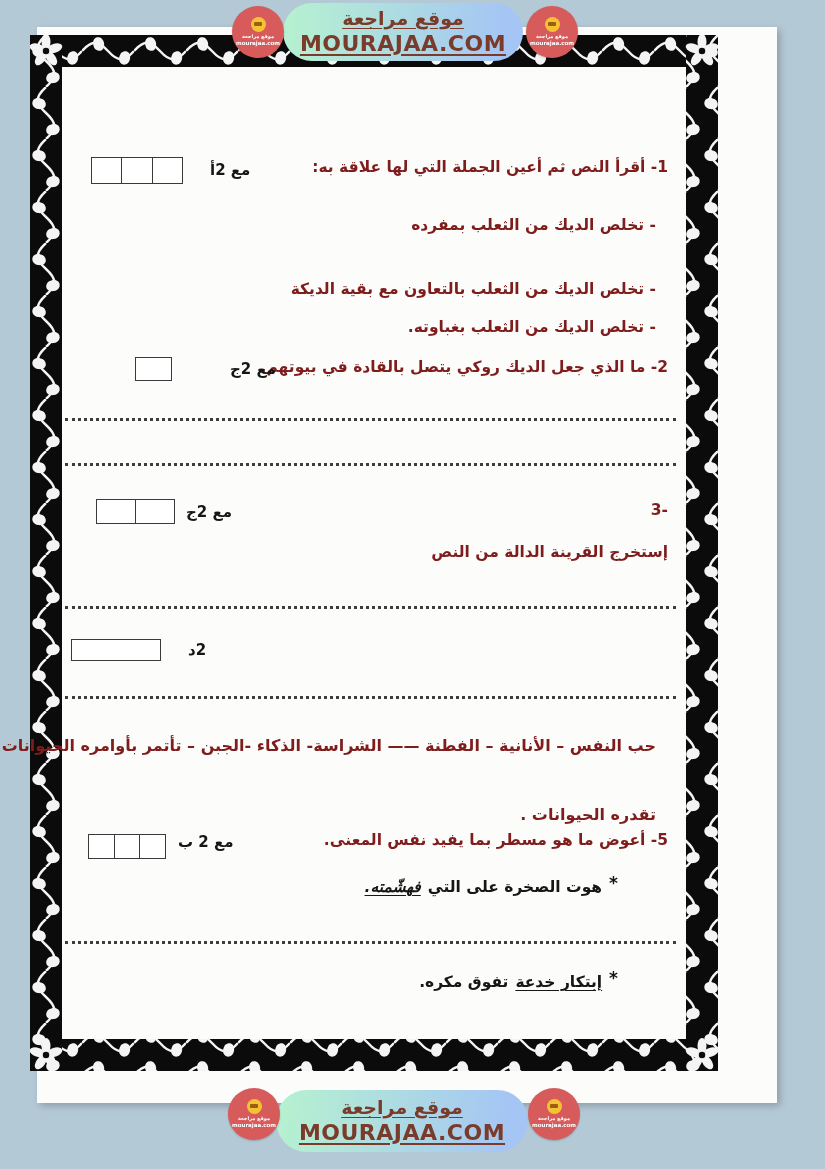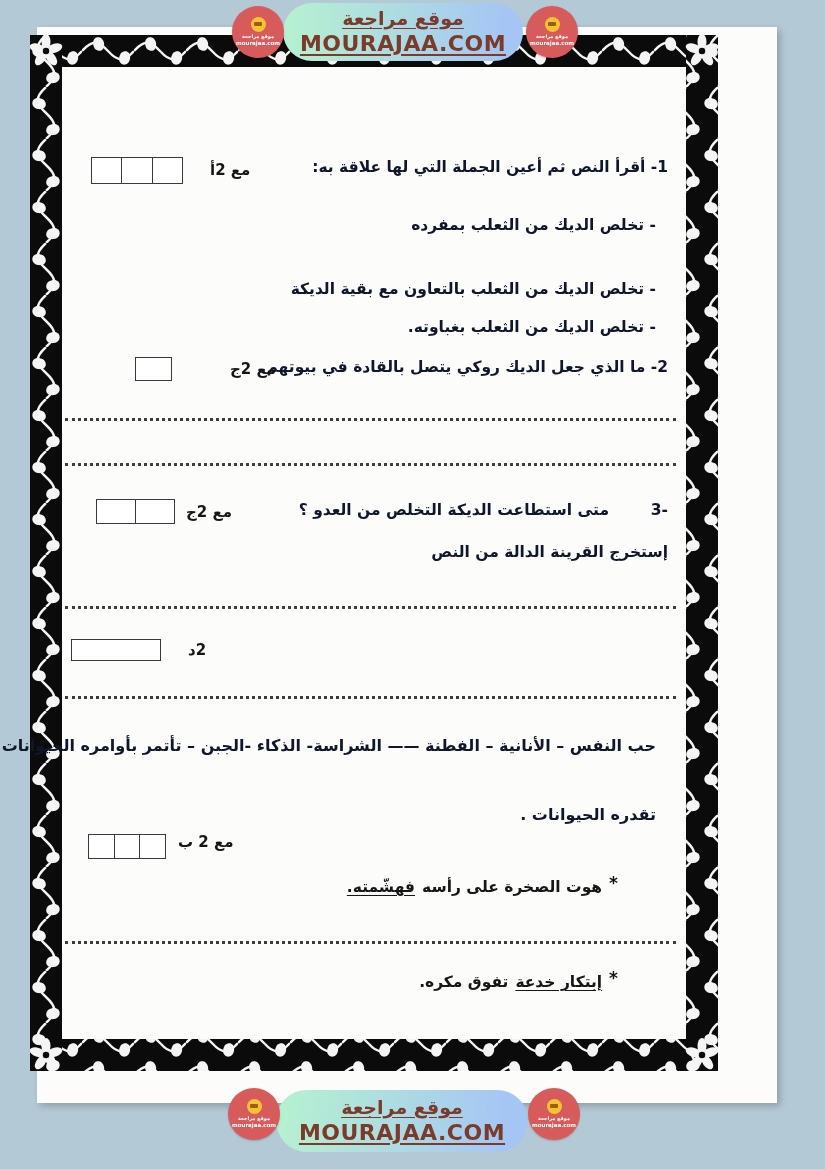--- a/index.html
+++ b/index.html
@@ -9,30 +9,30 @@
   
   .paper{position:absolute;left:37px;top:27px;width:740px;height:1076px;background:#fcfcfb;
          box-shadow:3px 3px 7px rgba(0,0,0,.22);}
 
   
   .frame{position:absolute;left:30px;top:35px;}
 
   
   .content{position:absolute;left:62px;top:65px;width:624px;height:974px;direction:rtl;}
 
-  .t{position:absolute;font-weight:bold;font-size:15.5px;color:#0f172a;white-space:nowrap;direction:rtl;unicode-bidi:plaintext;}
+  .t{position:absolute;font-weight:bold;font-size:15.5px;color:#7f1d1d;white-space:nowrap;direction:rtl;unicode-bidi:plaintext;}
   .mark{position:absolute;font-weight:bold;font-size:15px;color:#161616;white-space:nowrap;direction:rtl;}
   .sbox{position:absolute;display:flex;direction:ltr;border:1.8px solid #3a3a3a;background:#fff;box-sizing:border-box;}
   .sbox .cell{flex:1;border-right:1.8px solid #3a3a3a;}
   .sbox .cell:last-child{border-right:none;}
   .dotted{position:absolute;left:3px;right:10px;height:0;border-bottom:3px dotted #3d3d3d;}
   .bullet{position:absolute;display:flex;direction:rtl;gap:7px;font-weight:bold;font-size:15.5px;color:#161616;white-space:nowrap;align-items:baseline;}
   .bullet .star{font-size:17px;position:relative;top:-3px;}
   .u{text-decoration:underline;text-underline-offset:3px;}
-  .it{}
+  .it{font-style:italic;}
 
   
   .banner{position:absolute;display:flex;flex-direction:column;align-items:center;justify-content:center;
           border-radius:32px;background:linear-gradient(95deg,#b6f2cf 0%,#a5c6f4 90%);}
   .banner .ar{font-size:19px;font-weight:bold;color:#7a3b2a;text-decoration:underline;text-underline-offset:3px;line-height:1.25;}
   .banner .en{font-size:22px;font-weight:bold;color:#7a3b2a;text-decoration:underline;text-underline-offset:3px;letter-spacing:.5px;line-height:1.2;}
   .banner-top{left:283px;top:3px;width:240px;height:58px;}
   .banner-bottom{left:276px;top:1090px;width:252px;height:62px;}
 
   .logo{position:absolute;width:52px;height:52px;border-radius:50%;background:#d85b5b;
@@ -102,50 +102,50 @@
     <div class="t" style="top:293px;right:18px">2- ما الذي جعل الديك روكي يتصل بالقادة في بيوتهم.</div>
     <div class="mark" style="top:295px;left:168px">مع 2ج</div>
     <div class="sbox" style="top:292px;left:73px;width:37px;height:24px">
       <div class="cell"></div>
     </div>
 
     <div class="dotted" style="top:353px"></div>
     <div class="dotted" style="top:398px"></div>
 
     <div class="t" style="top:436px;right:18px">3-</div>
-    <div class="t" style="top:436px;right:77px">متى استطاعت الديكة التخلص من العدو ؟</div>
     <div class="mark" style="top:438px;left:124px">مع 2ج</div>
     <div class="sbox" style="top:434px;left:34px;width:79px;height:25px">
       <div class="cell"></div>
       <div class="cell"></div>
     </div>
     <div class="t" style="top:478px;right:18px">إستخرج القرينة الدالة من النص</div>
 
     <div class="dotted" style="top:541px"></div>
 
     <div class="mark" style="top:576px;left:126px">2د</div>
     <div class="sbox" style="top:574px;left:9px;width:90px;height:22px">
       <div class="cell"></div>
     </div>
 
     <div class="dotted" style="top:631px"></div>
 
     <div class="t" style="top:671px;right:30px;font-size:16px">حب النفس – الأنانية – الفطنة —— الشراسة- الذكاء -الجبن – تأتمر بأوامره الحيوانات –</div>
     <div class="t" style="top:740px;right:30px;font-size:16px">تقدره الحيوانات .</div>
 
+    <div class="t" style="top:766px;right:18px">5- أعوض ما هو مسطر بما يفيد نفس المعنى.</div>
     <div class="mark" style="top:768px;left:116px">مع 2 ب</div>
     <div class="sbox" style="top:769px;left:26px;width:78px;height:25px">
       <div class="cell"></div>
       <div class="cell"></div>
       <div class="cell"></div>
     </div>
 
     <div class="bullet" style="top:811px;right:68px">
       <span class="star">*</span>
-      <span>هوت الصخرة على رأسه</span>
+      <span>هوت الصخرة على التي</span>
       <span class="u it">فهشّمته.</span>
     </div>
 
     <div class="dotted" style="top:876px"></div>
 
     <div class="bullet" style="top:906px;right:68px">
       <span class="star">*</span>
       <span class="u">إبتكار خدعة</span>
       <span>تفوق مكره.</span>
     </div>

